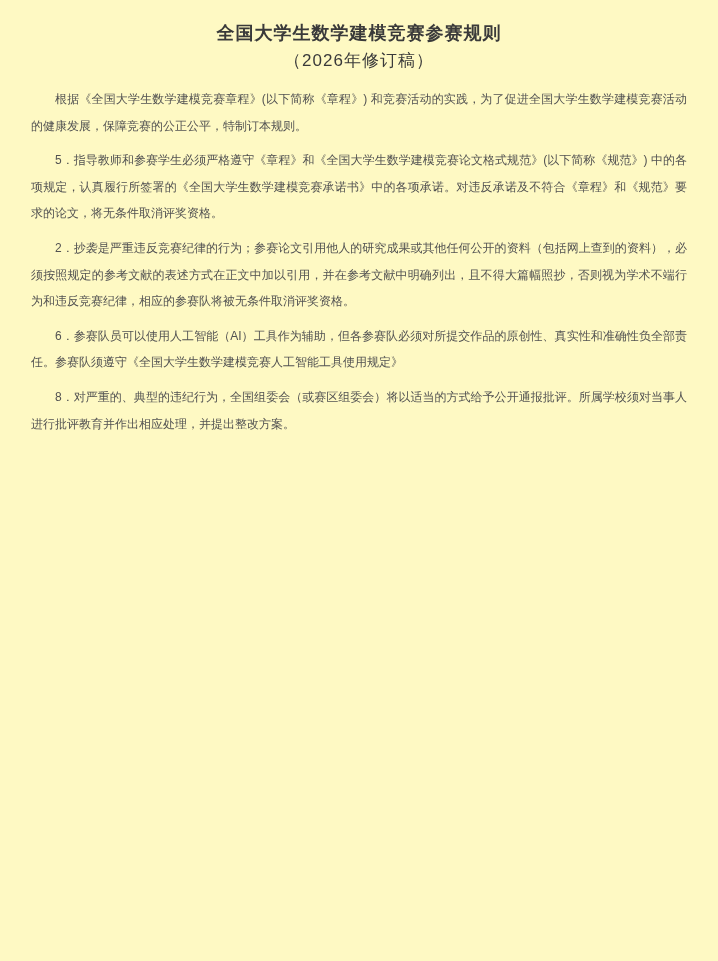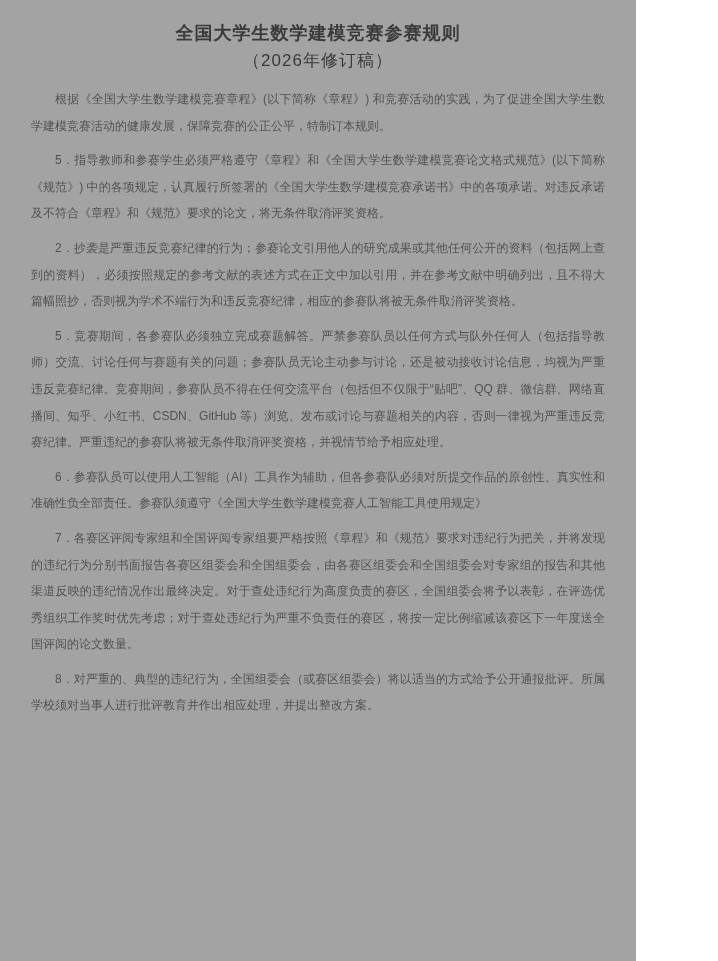--- a/index.html
+++ b/index.html
@@ -8,24 +8,24 @@
   }
   body {
     width: 718px;
     height: 961px;
     background: #ffffff;
     font-family: "Liberation Sans", sans-serif;
     overflow: hidden;
   }
   .page {
     box-sizing: border-box;
-    width: 636px;
+    width: 718px;
     height: 961px;
     padding: 14px 23px 8px 23px;
-    background: #a3a3a3;
+    background: #fef9c3;
   }
   .doc-title {
     margin: 6px 0 0 0;
     text-align: center;
     font-size: 18px;
     font-weight: bold;
     line-height: 27px;
     color: #3a3a3a;
     letter-spacing: 1px;
   }
@@ -53,18 +53,16 @@
 </head>
 <body>
 
 <div class="page">
   <h1 class="doc-title">全国大学生数学建模竞赛参赛规则</h1>
   <h2 class="doc-subtitle">（2026年修订稿）</h2>
   <div class="doc-body">
       <p class="para">根据《全国大学生数学建模竞赛章程》(以下简称《章程》) 和竞赛活动的实践，为了促进全国大学生数学建模竞赛活动的健康发展，保障竞赛的公正公平，特制订本规则。</p>
       <p class="para">5．指导教师和参赛学生必须严格遵守《章程》和《全国大学生数学建模竞赛论文格式规范》(以下简称《规范》) 中的各项规定，认真履行所签署的《全国大学生数学建模竞赛承诺书》中的各项承诺。对违反承诺及不符合《章程》和《规范》要求的论文，将无条件取消评奖资格。</p>
       <p class="para">2．抄袭是严重违反竞赛纪律的行为；参赛论文引用他人的研究成果或其他任何公开的资料（包括网上查到的资料），必须按照规定的参考文献的表述方式在正文中加以引用，并在参考文献中明确列出，且不得大篇幅照抄，否则视为学术不端行为和违反竞赛纪律，相应的参赛队将被无条件取消评奖资格。</p>
-      <p class="para">5．竞赛期间，各参赛队必须独立完成赛题解答。严禁参赛队员以任何方式与队外任何人（包括指导教师）交流、讨论任何与赛题有关的问题；参赛队员无论主动参与讨论，还是被动接收讨论信息，均视为严重违反竞赛纪律。竞赛期间，参赛队员不得在任何交流平台（包括但不仅限于“贴吧”、QQ 群、微信群、网络直播间、知乎、小红书、CSDN、GitHub 等）浏览、发布或讨论与赛题相关的内容，否则一律视为严重违反竞赛纪律。严重违纪的参赛队将被无条件取消评奖资格，并视情节给予相应处理。</p>
       <p class="para">6．参赛队员可以使用人工智能（AI）工具作为辅助，但各参赛队必须对所提交作品的原创性、真实性和准确性负全部责任。参赛队须遵守《全国大学生数学建模竞赛人工智能工具使用规定》</p>
-      <p class="para">7．各赛区评阅专家组和全国评阅专家组要严格按照《章程》和《规范》要求对违纪行为把关，并将发现的违纪行为分别书面报告各赛区组委会和全国组委会，由各赛区组委会和全国组委会对专家组的报告和其他渠道反映的违纪情况作出最终决定。对于查处违纪行为高度负责的赛区，全国组委会将予以表彰，在评选优秀组织工作奖时优先考虑；对于查处违纪行为严重不负责任的赛区，将按一定比例缩减该赛区下一年度送全国评阅的论文数量。</p>
       <p class="para">8．对严重的、典型的违纪行为，全国组委会（或赛区组委会）将以适当的方式给予公开通报批评。所属学校须对当事人进行批评教育并作出相应处理，并提出整改方案。</p>
     </div>
 </div>
 
 </body></html>

